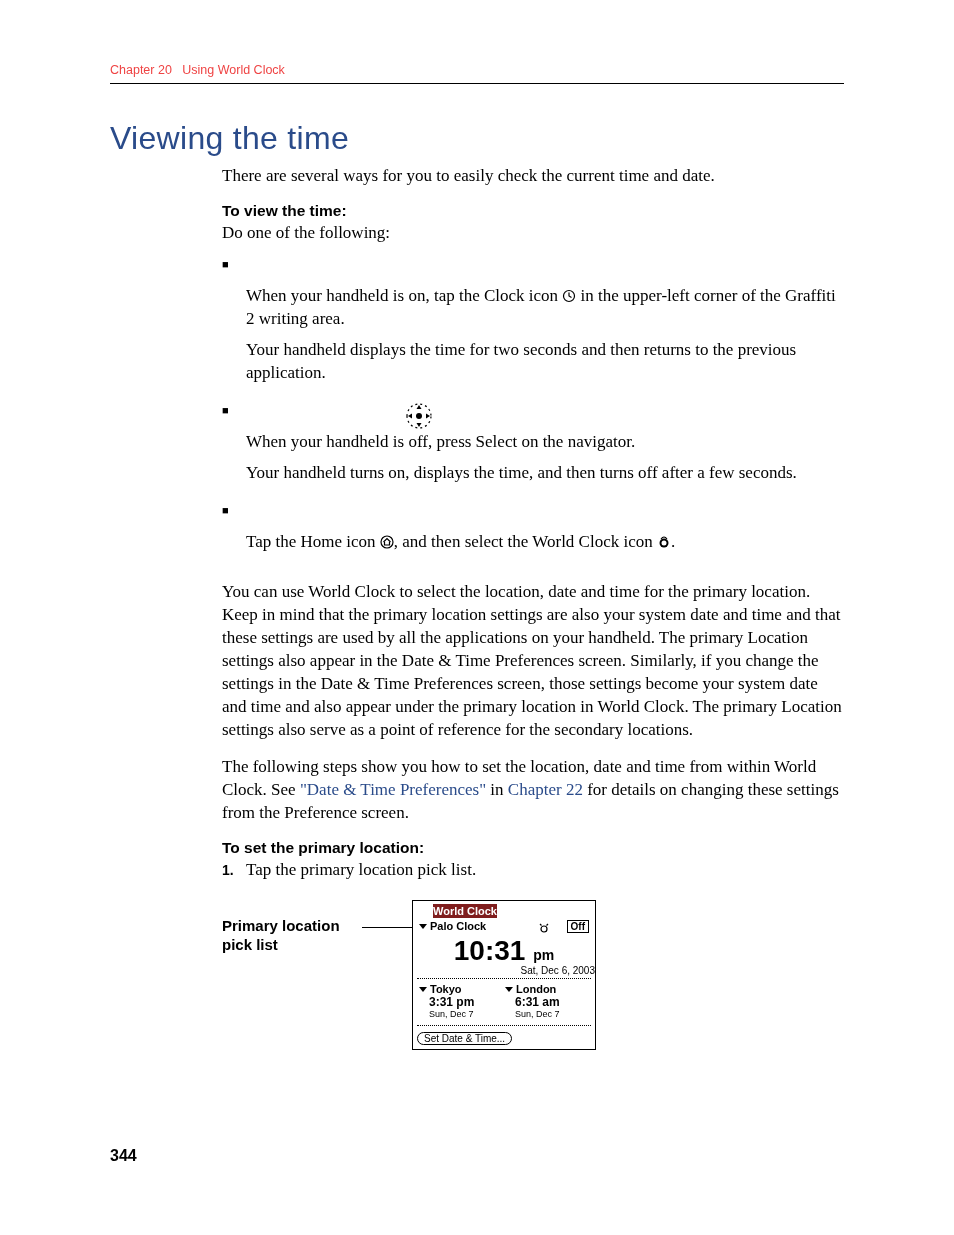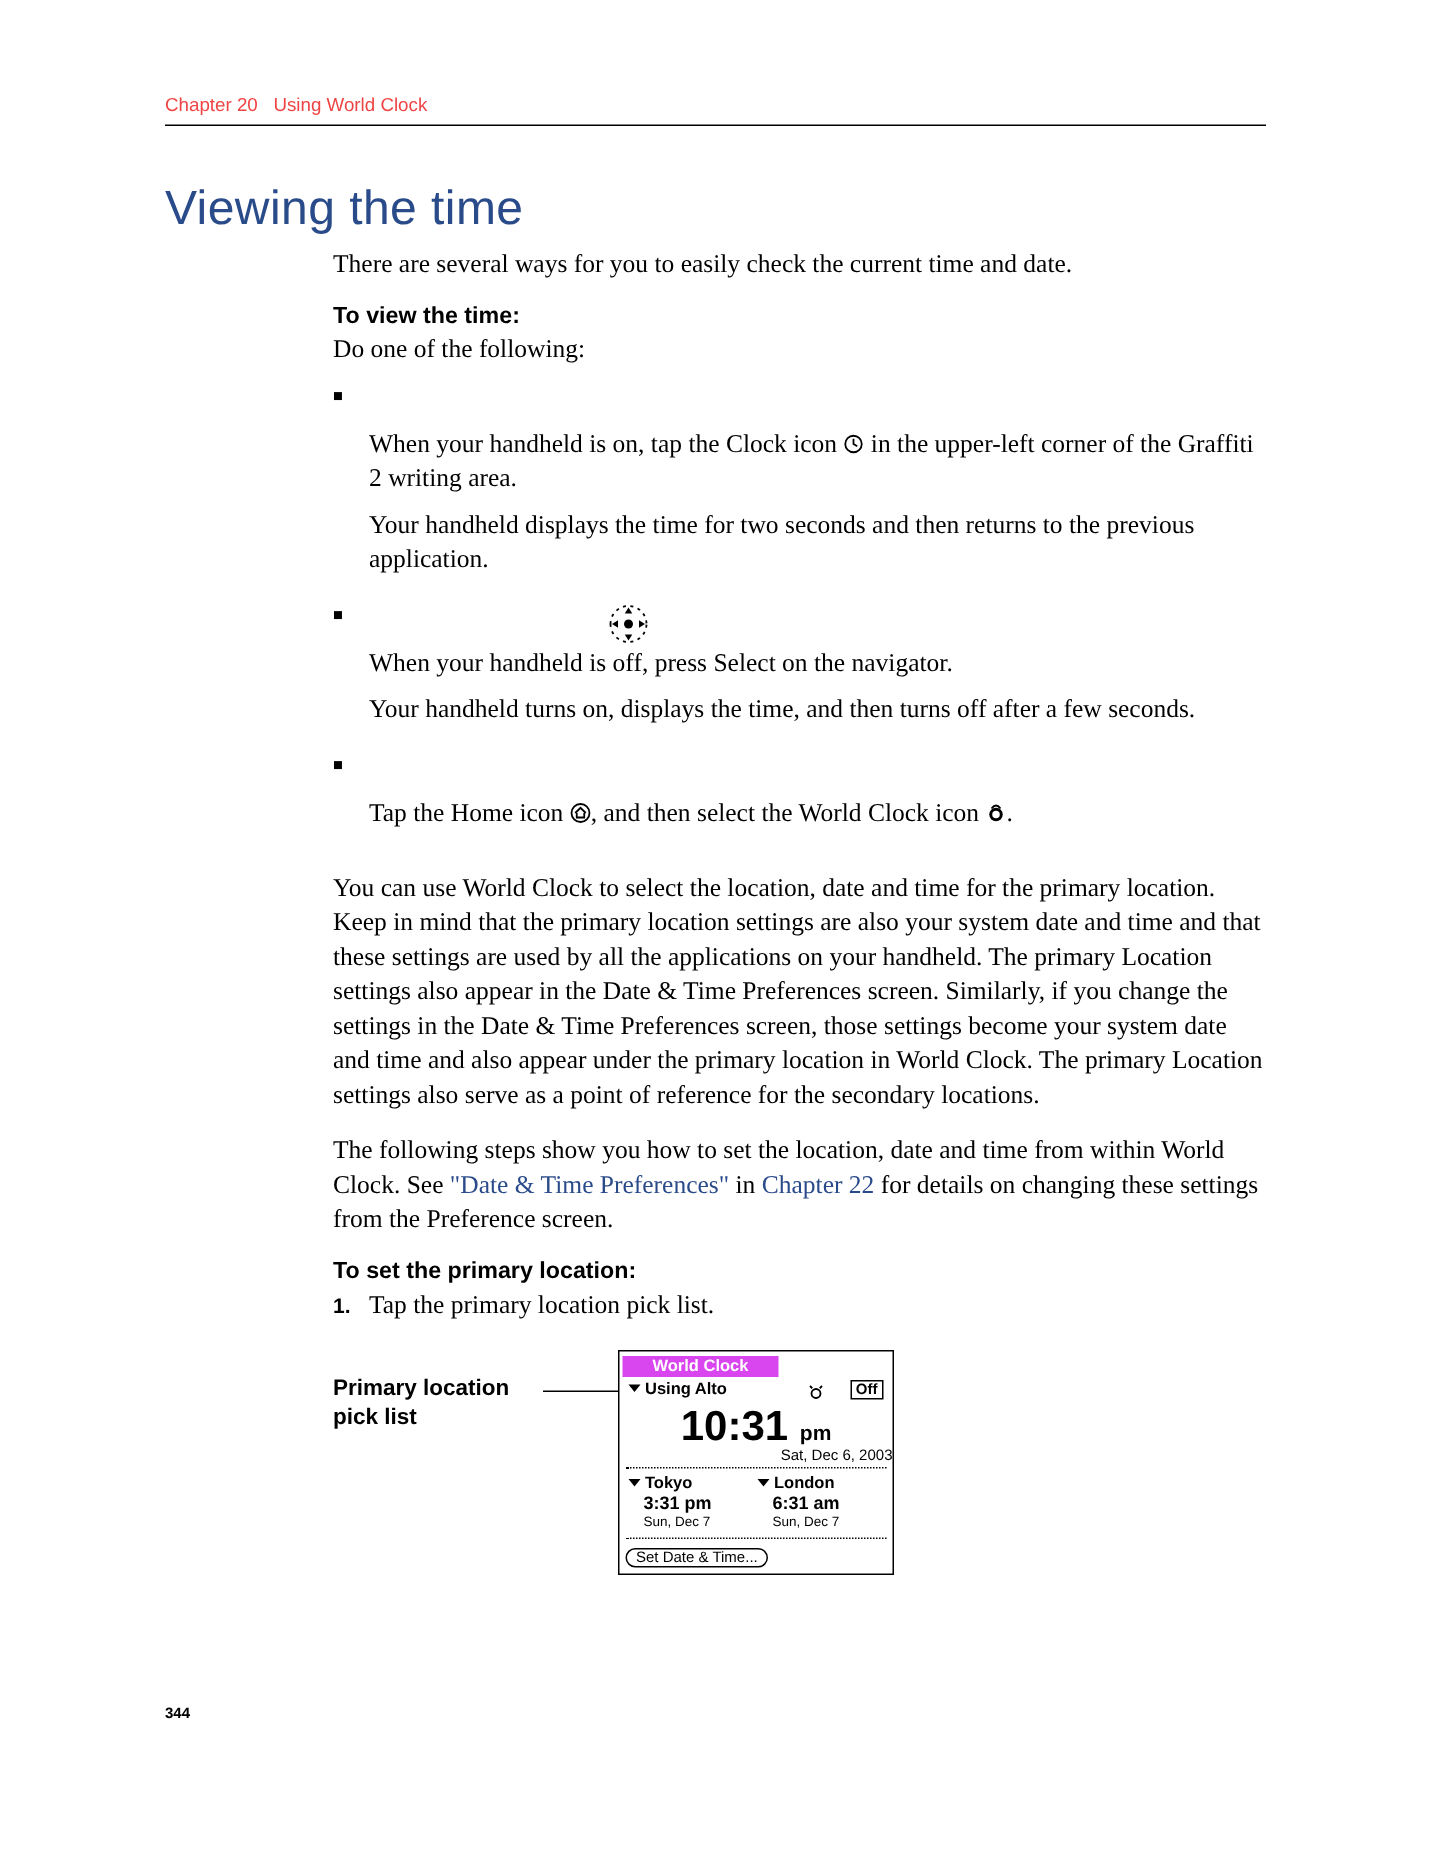--- a/index.html
+++ b/index.html
@@ -126,26 +126,26 @@
     margin-top: 27px;
   }
   .device {
     width: 182px;
     border: 1.5px solid #000;
     font-family: Arial, sans-serif;
     position: relative;
   }
   .device-title {
     display: inline-block;
-    background: #d946ef;
+    background: #7f1d1d;
     color: #fff;
     font-weight: bold;
     font-size: 11px;
-    padding: 1px 20px;
-    margin: 2px 0 2px 2px;
+    padding: 1px 0;
+    margin: 2px 0 2px 20px;
   }
   .device-primary-row {
     display: flex;
     justify-content: space-between;
     align-items: center;
     padding: 0 6px 0 6px;
     font-size: 11px;
     font-weight: bold;
   }
   .dropdown-arrow {
@@ -214,24 +214,24 @@
     display: inline-block;
     border: 1px solid #000;
     border-radius: 10px;
     font-size: 10px;
     padding: 0px 6px;
     margin: 4px 0 4px 4px;
   }
   .page-num {
     position: absolute;
     left: 110px;
-    bottom: 87px;
+    bottom: 70px;
     font-family: Arial, sans-serif;
     font-weight: bold;
-    font-size: 10px;
+    font-size: 16px;
   }
   .icon-stroke { stroke:#000; fill:none; stroke-width:1.2; }
 </style>
 </head>
 <body>
 
 <div class="page">
 
   <div class="running-head">
     <span>Chapter 20</span>&nbsp;&nbsp;&nbsp;<span>Using World Clock</span>
@@ -308,21 +308,21 @@
       <div class="callout-label">
         <span>Primary location pick list</span>
       </div>
       <div class="callout-line"></div>
 
       <div class="device">
         <div><span class="device-title">World Clock</span></div>
 
         <div class="device-primary-row">
           <span>
-            <span class="dropdown-arrow"></span><span>Using Alto</span>
+            <span class="dropdown-arrow"></span><span>Palo Clock</span>
           </span>
           <span class="alarm-off">
             <svg width="10" height="10" viewBox="0 0 10 10">
                 <circle cx="5" cy="6" r="3" class="icon-stroke"></circle>
                 <path d="M2.5 2.5 L1 1 M7.5 2.5 L9 1" class="icon-stroke"></path>
               </svg>
             <span class="alarm-box">Off</span>
           </span>
         </div>
 

